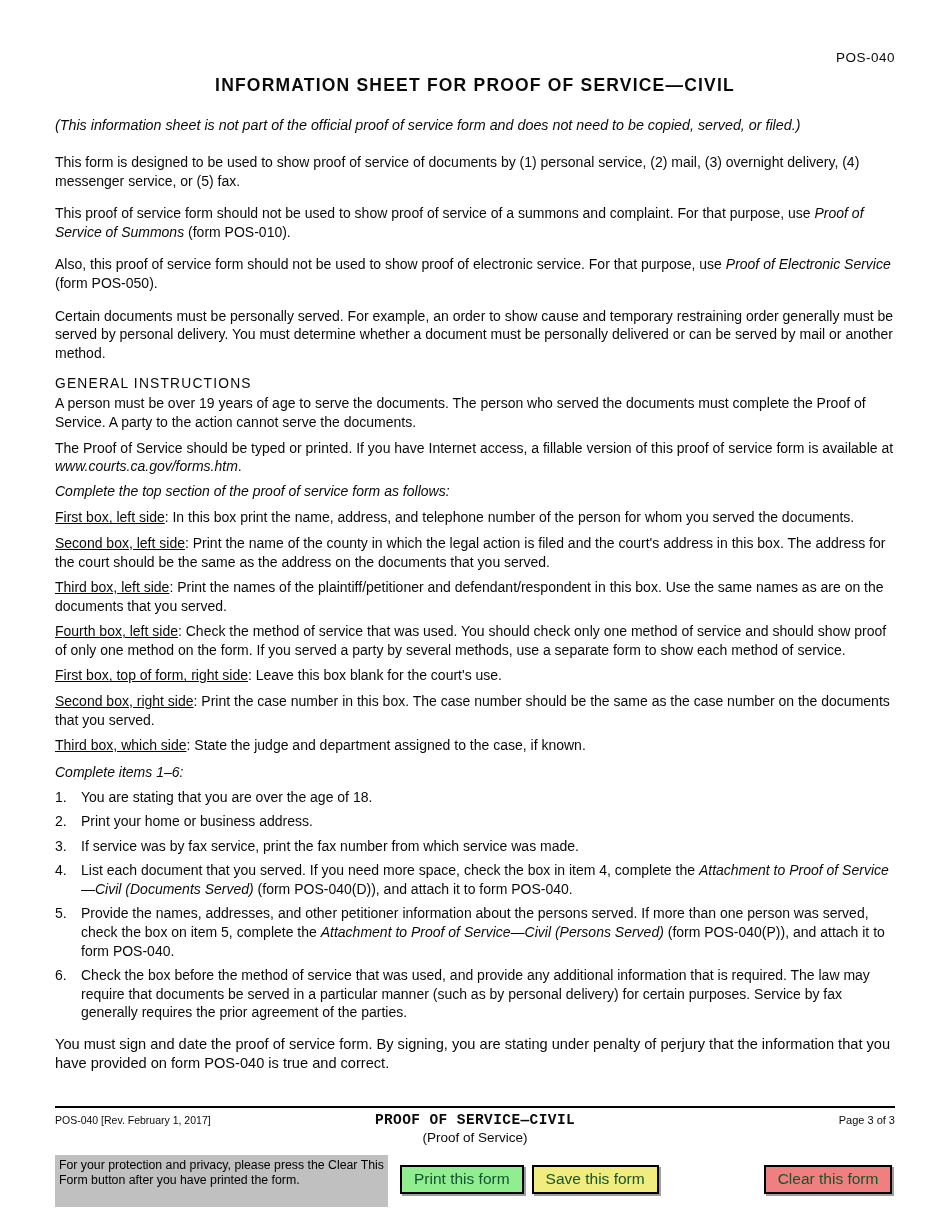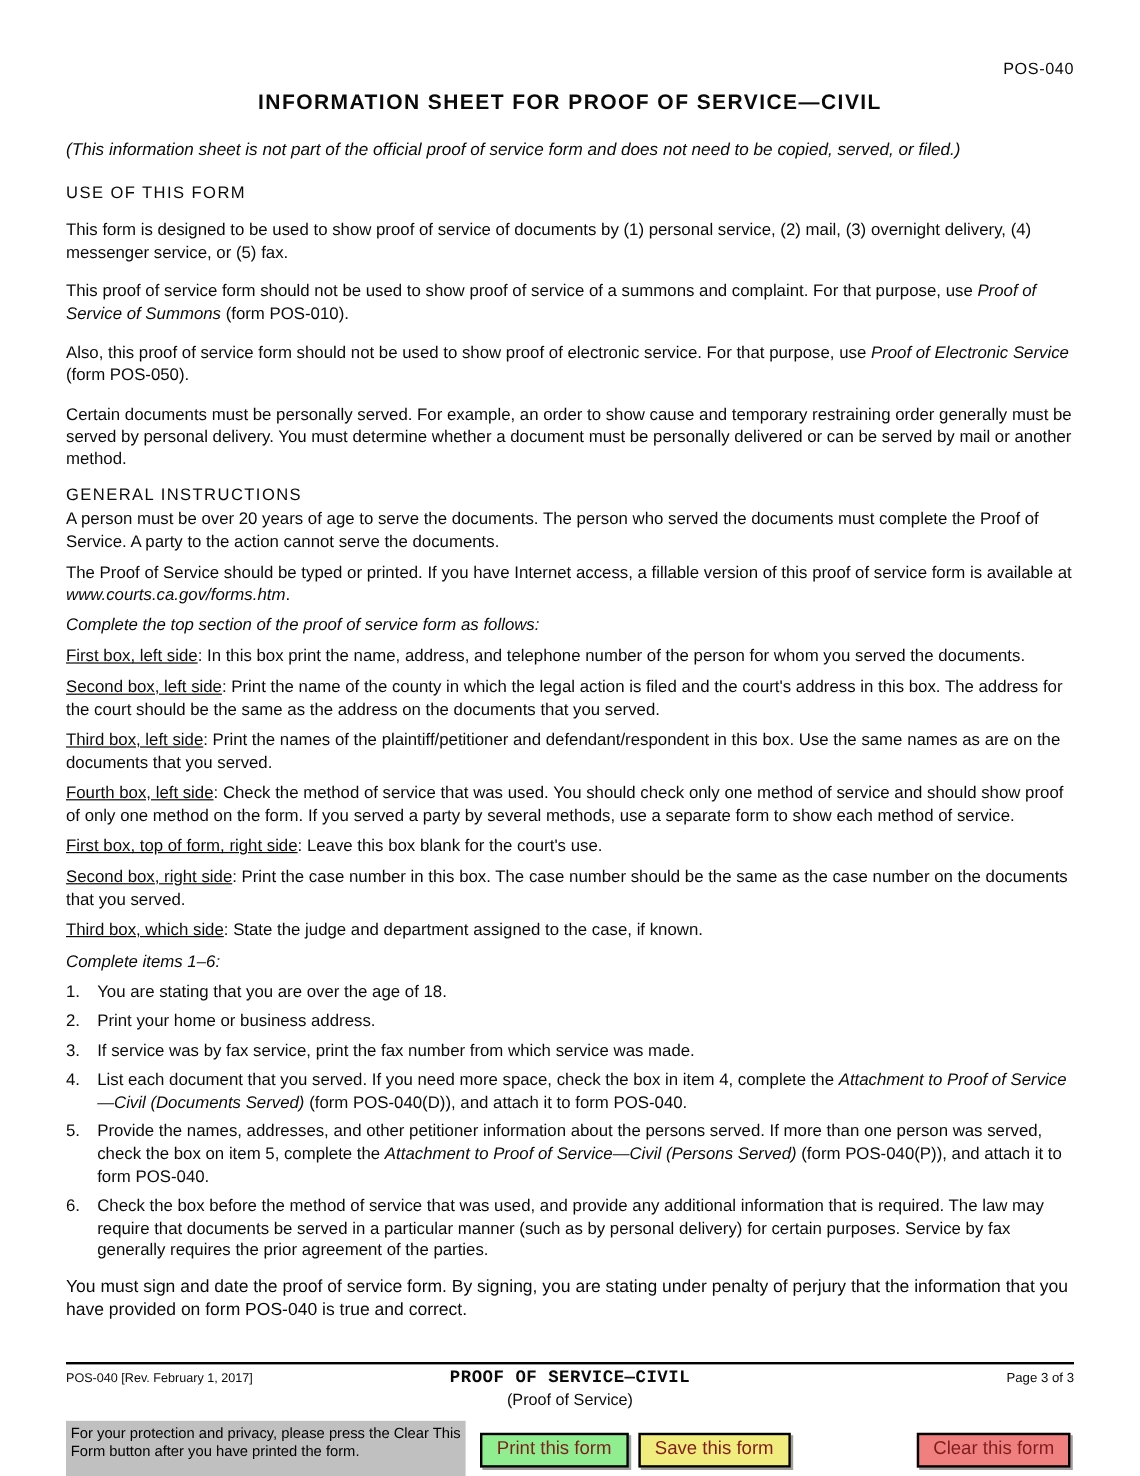--- a/index.html
+++ b/index.html
@@ -100,21 +100,21 @@
     width: 333px;
     flex: 0 0 333px;
     font-size: 12.3px;
     line-height: 15.5px;
     padding: 3px 4px 18px 4px;
     color: #000;
   }
   .btn {
     font-family: "Liberation Sans", "DejaVu Sans", sans-serif;
     font-size: 15.5px;
-    color: #7f1d1d;
+    color: #14532d;
     border: 2px solid #000;
     padding: 3px 12px 4px 12px;
     margin-top: 10px;
     cursor: pointer;
     box-shadow: 2px 2px 0 rgba(80,80,80,0.55);
     white-space: nowrap;
   }
   .btn-print { margin-left: 12px; }
   .btn-save { margin-left: 8px; }
   .btn-clear { margin-left: 105px; }
@@ -123,33 +123,32 @@
 <body>
 
 <div class="page">
 
   <div class="pos-label">POS-040</div>
 
   <h1 class="doc-title">INFORMATION SHEET FOR PROOF OF SERVICE—CIVIL</h1>
 
   <p class="doc-note">(This information sheet is not part of the official proof of service form and does not need to be copied, served, or filed.)</p>
 
-  <h2 class="section-heading">USE OF THIS FORM</h2>
 
   <p class="body">This form is designed to be used to show proof of service of documents by (1) personal service, (2) mail, (3) overnight delivery, (4) messenger service, or (5) fax.</p>
 
   <p class="body"><span>This proof of service form should not be used to show proof of service of a summons and complaint. For that purpose, use </span><span class="ital">Proof of Service of Summons</span><span> (form POS-010).</span></p>
 
   <p class="body"><span>Also, this proof of service form should not be used to show proof of electronic service. For that purpose, use </span><span class="ital">Proof of Electronic Service</span><span> (form POS-050).</span></p>
 
   <p class="body">Certain documents must be personally served. For example, an order to show cause and temporary restraining order generally must be served by personal delivery. You must determine whether a document must be personally delivered or can be served by mail or another method.</p>
 
   <h2 class="section-heading tight">GENERAL INSTRUCTIONS</h2>
 
-  <p class="body" style="margin-bottom:7px">A person must be over 20 years of age to serve the documents. The person who served the documents must complete the Proof of Service. A party to the action cannot serve the documents.</p>
+  <p class="body" style="margin-bottom:7px">A person must be over 19 years of age to serve the documents. The person who served the documents must complete the Proof of Service. A party to the action cannot serve the documents.</p>
 
   <p class="body" style="margin-bottom:6px"><span>The Proof of Service should be typed or printed. If you have Internet access, a fillable version of this proof of service form is available at </span><span class="ital">www.courts.ca.gov/forms.htm</span><span>.</span></p>
 
   <p class="complete-line">Complete the top section of the proof of service form as follows:</p>
 
   <p class="body boxpara"><span class="lead">First box, left side</span><span>: In this box print the name, address, and telephone number of the person for whom you served the documents.</span></p>
 
   <p class="body boxpara"><span class="lead">Second box, left side</span><span>: Print the name of the county in which the legal action is filed and the court's address in this box. The address for the court should be the same as the address on the documents that you served.</span></p>
 
   <p class="body boxpara"><span class="lead">Third box, left side</span><span>: Print the names of the plaintiff/petitioner and defendant/respondent in this box. Use the same names as are on the documents that you served.</span></p>

